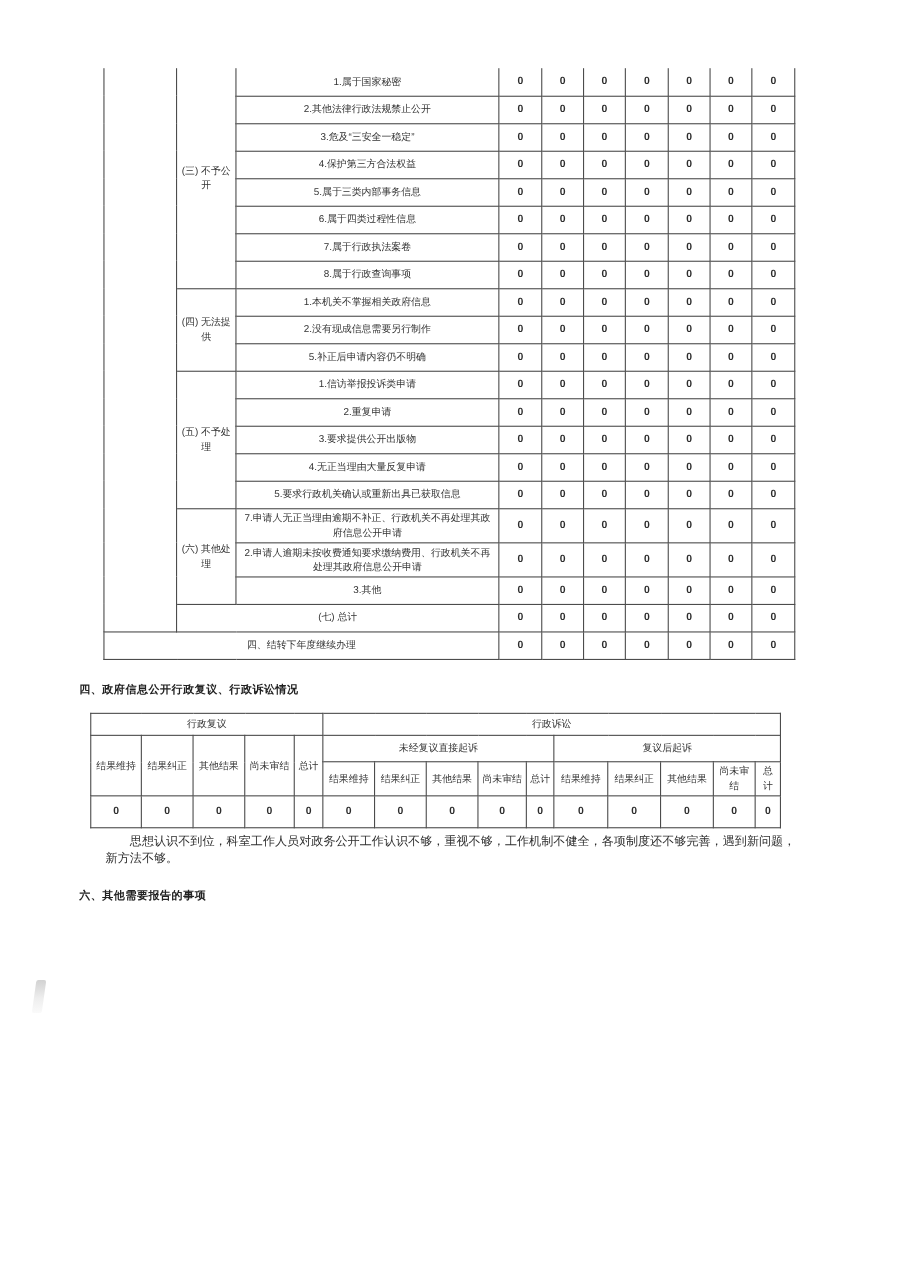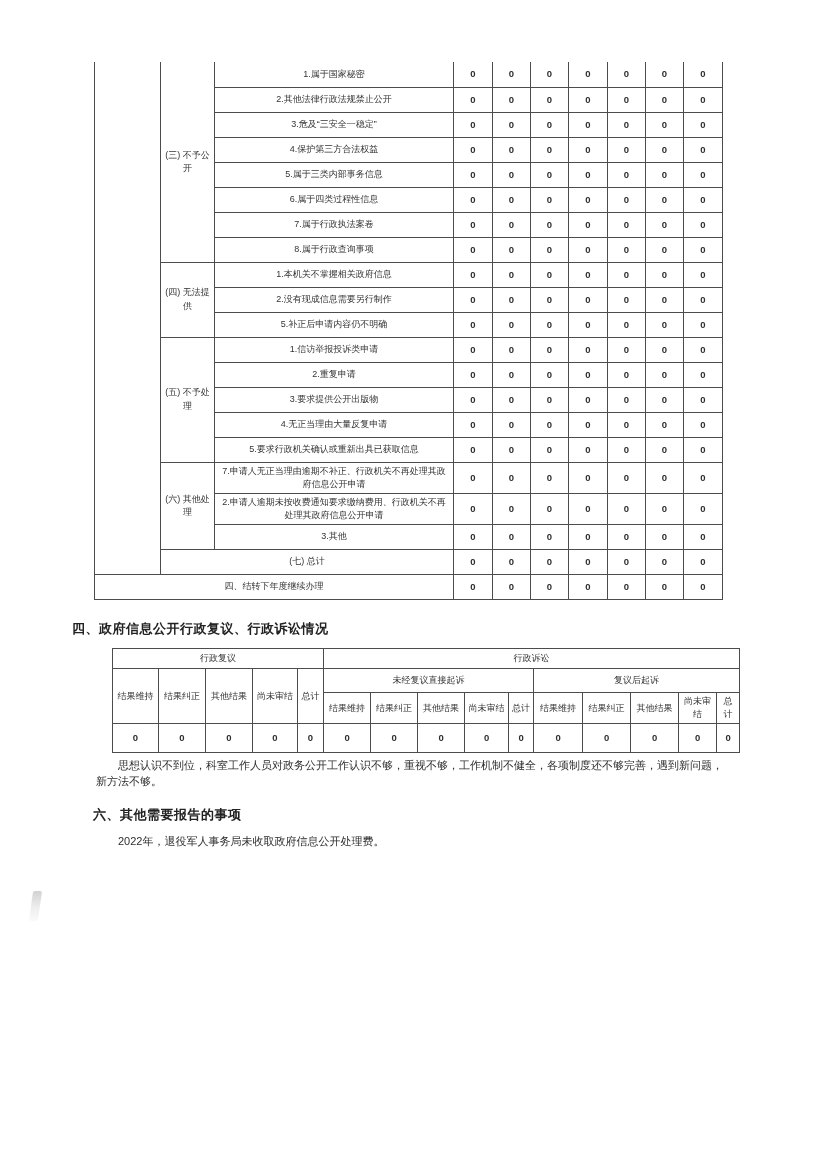--- a/index.html
+++ b/index.html
@@ -20,42 +20,42 @@
     text-align:center;
     vertical-align:middle;
     padding:2px 3px;
     color:#333333;
     overflow:hidden;
     word-break:break-all;
   }
   #t1{left:94px;top:62px;width:628px;}
   #t1 tr{height:25px;}
   #t1 td.cut{border-top:none;margin-top:36px;}
-  #t2{left:112px;top:648px;width:627px;}
+  #t2{left:82px;top:648px;width:627px;}
   td.num{font-size:9.5px;font-weight:bold;color:#2e2e2e;}
   td.cat{padding:2px 2px;}
   #t2 tr.gh{height:20px;}
   #t2 tr.sg{height:24px;}
   #t2 tr.ch{height:26px;}
   #t2 tr.dv{height:29px;}
   
   .heading{
     font-weight:bold;
-    font-size:13px;
+    font-size:10px;
     color:#222222;
     letter-spacing:0.5px;
   }
   #sec4-heading{position:absolute;left:72px;top:620px;}
   #textflow{
     position:absolute;left:72px;top:755px;width:652px;
     font-size:11px;line-height:16px;
   }
   .subhead{margin:14px 0 0 61px;color:#2e2e2e;}
   .para{margin:2px 0 0 24px;text-indent:22px;color:#2e2e2e;}
-  #sec6-heading{margin-top:18px;margin-left:21px;}
+  #sec6-heading{margin-top:18px;}
   #sec6-para{margin-top:10px;}
   
   .artifact{
     position:absolute;left:31px;top:891px;width:9px;height:30px;
     background:linear-gradient(180deg,#9a9a9a 0%,#d9d9d9 55%,#f4f4f4 100%);
     opacity:.45;
     transform:skewX(-8deg);
     border-radius:2px;
   }
 </style>
@@ -358,17 +358,16 @@
           <td class="num">0</td>
           <td class="num">0</td>
           <td class="num">0</td>
         </tr>
       </tbody>
   </table>
 
   <div id="textflow">
     <div class="para">思想认识不到位，科室工作人员对政务公开工作认识不够，重视不够，工作机制不健全，各项制度还不够完善，遇到新问题，新方法不够。</div>
     <div id="sec6-heading" class="heading">六、其他需要报告的事项</div>
-    <div id="sec6-para" class="para">2022年，退役军人事务局未收取政府信息公开处理费。</div>
   </div>
 
   <div class="artifact"></div>
 </div>
 
 </body></html>

